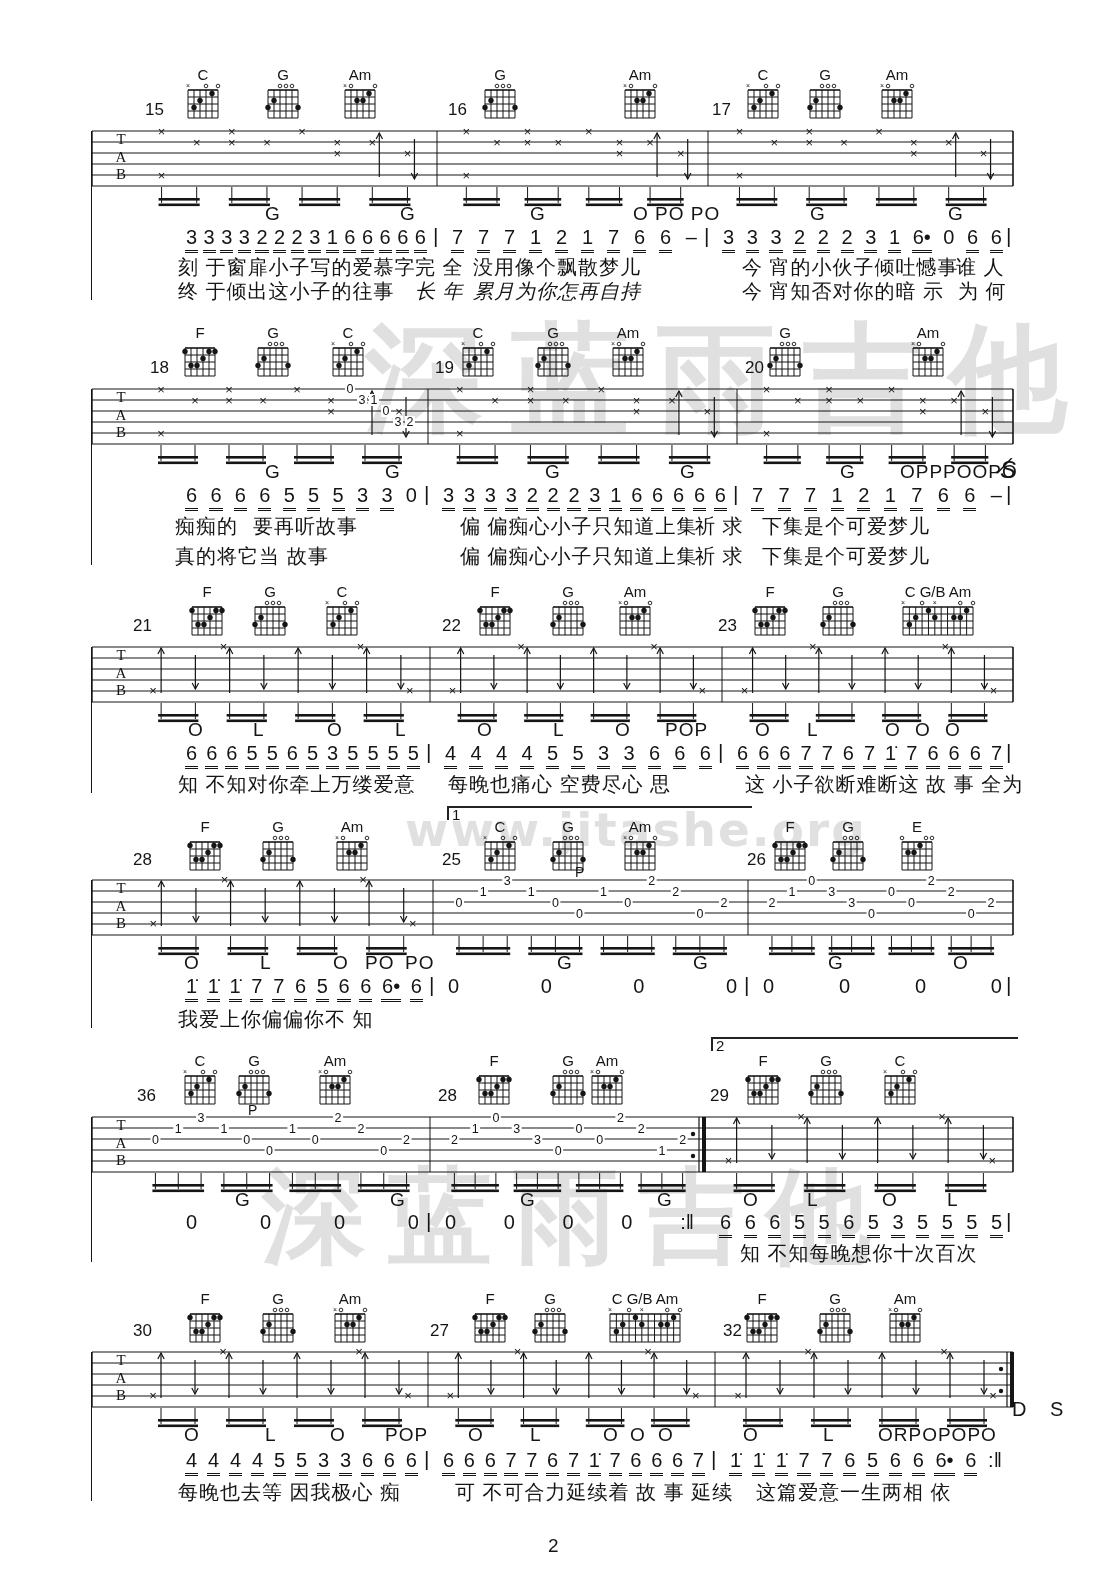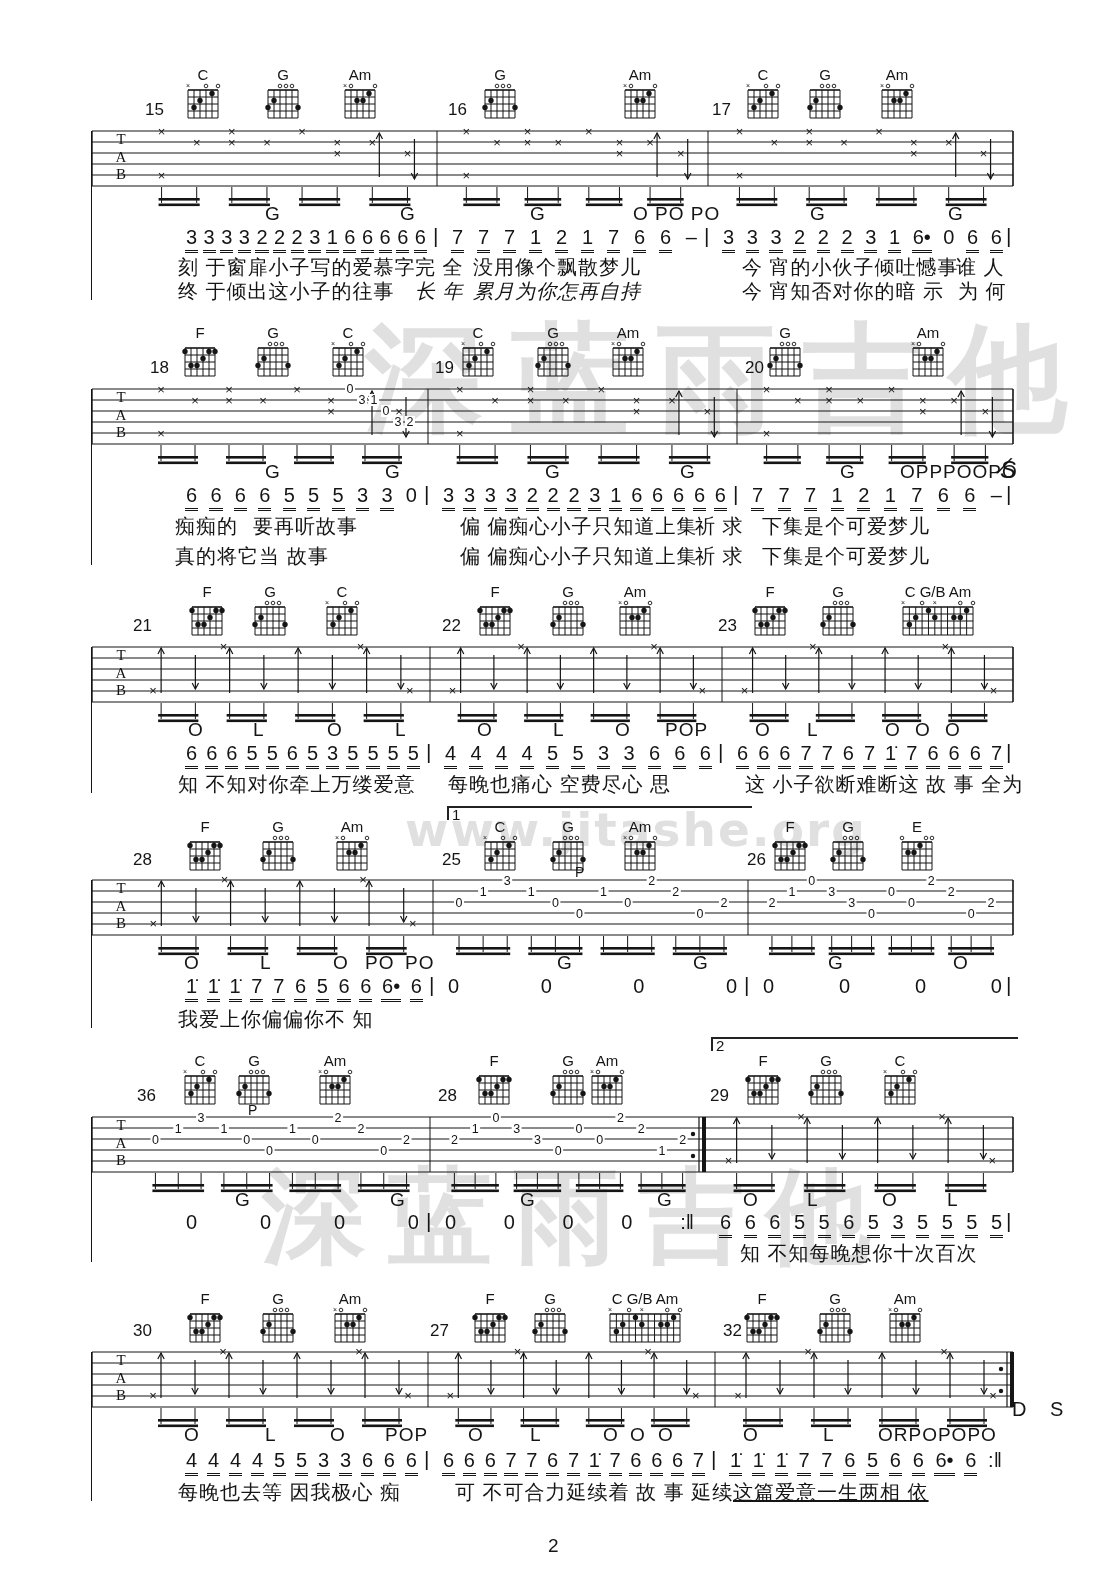--- a/index.html
+++ b/index.html
@@ -2296,21 +2296,21 @@
       <div class="ulabel" style="left: 468px; top: 1424px;">O</div>
       <div class="ulabel" style="left: 530px; top: 1424px;">L</div>
       <div class="ulabel" style="left: 603px; top: 1424px;">O</div>
       <div class="ulabel" style="left: 630px; top: 1424px;">O</div>
       <div class="ulabel" style="left: 658px; top: 1424px;">O</div>
       <div class="ulabel" style="left: 743px; top: 1424px;">O</div>
       <div class="ulabel" style="left: 823px; top: 1424px;">L</div>
       <div class="ulabel" style="left: 878px; top: 1424px;">ORPOPOPO</div>
       <div class="lyr" style="left: 178px; top: 1479px;">每晚也去等 因我极心 痴</div>
       <div class="lyr" style="left: 455px; top: 1479px;">可 不可合力延续着 故 事 延续</div>
-      <div class="lyr" style="left: 733px; top: 1479px; text-decoration: underline;">这篇爱意一生两相 依</div>
+      <div class="lyr" style="left: 756px; top: 1479px;">这篇爱意一生两相 依</div>
       <div class="volta" style="left: 447px; top: 806px; width: 303px;">
         <div class="vl">1</div>
       </div>
       <div class="volta" style="left: 711px; top: 1037px; width: 305px;">
         <div class="vl">2</div>
       </div>
       <div class="pmark" style="left: 575px; top: 864px;">P</div>
       <div class="pmark" style="left: 248px; top: 1102px;">P</div>
     </div>
 

